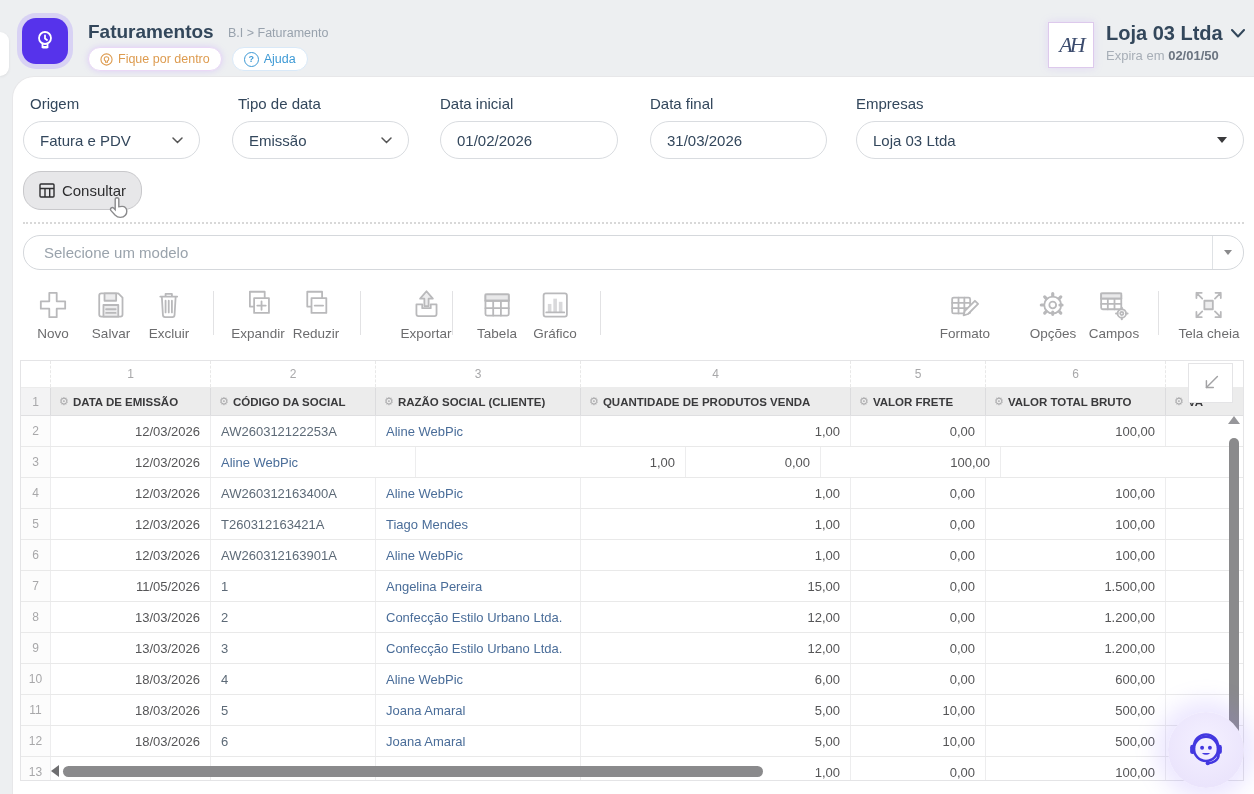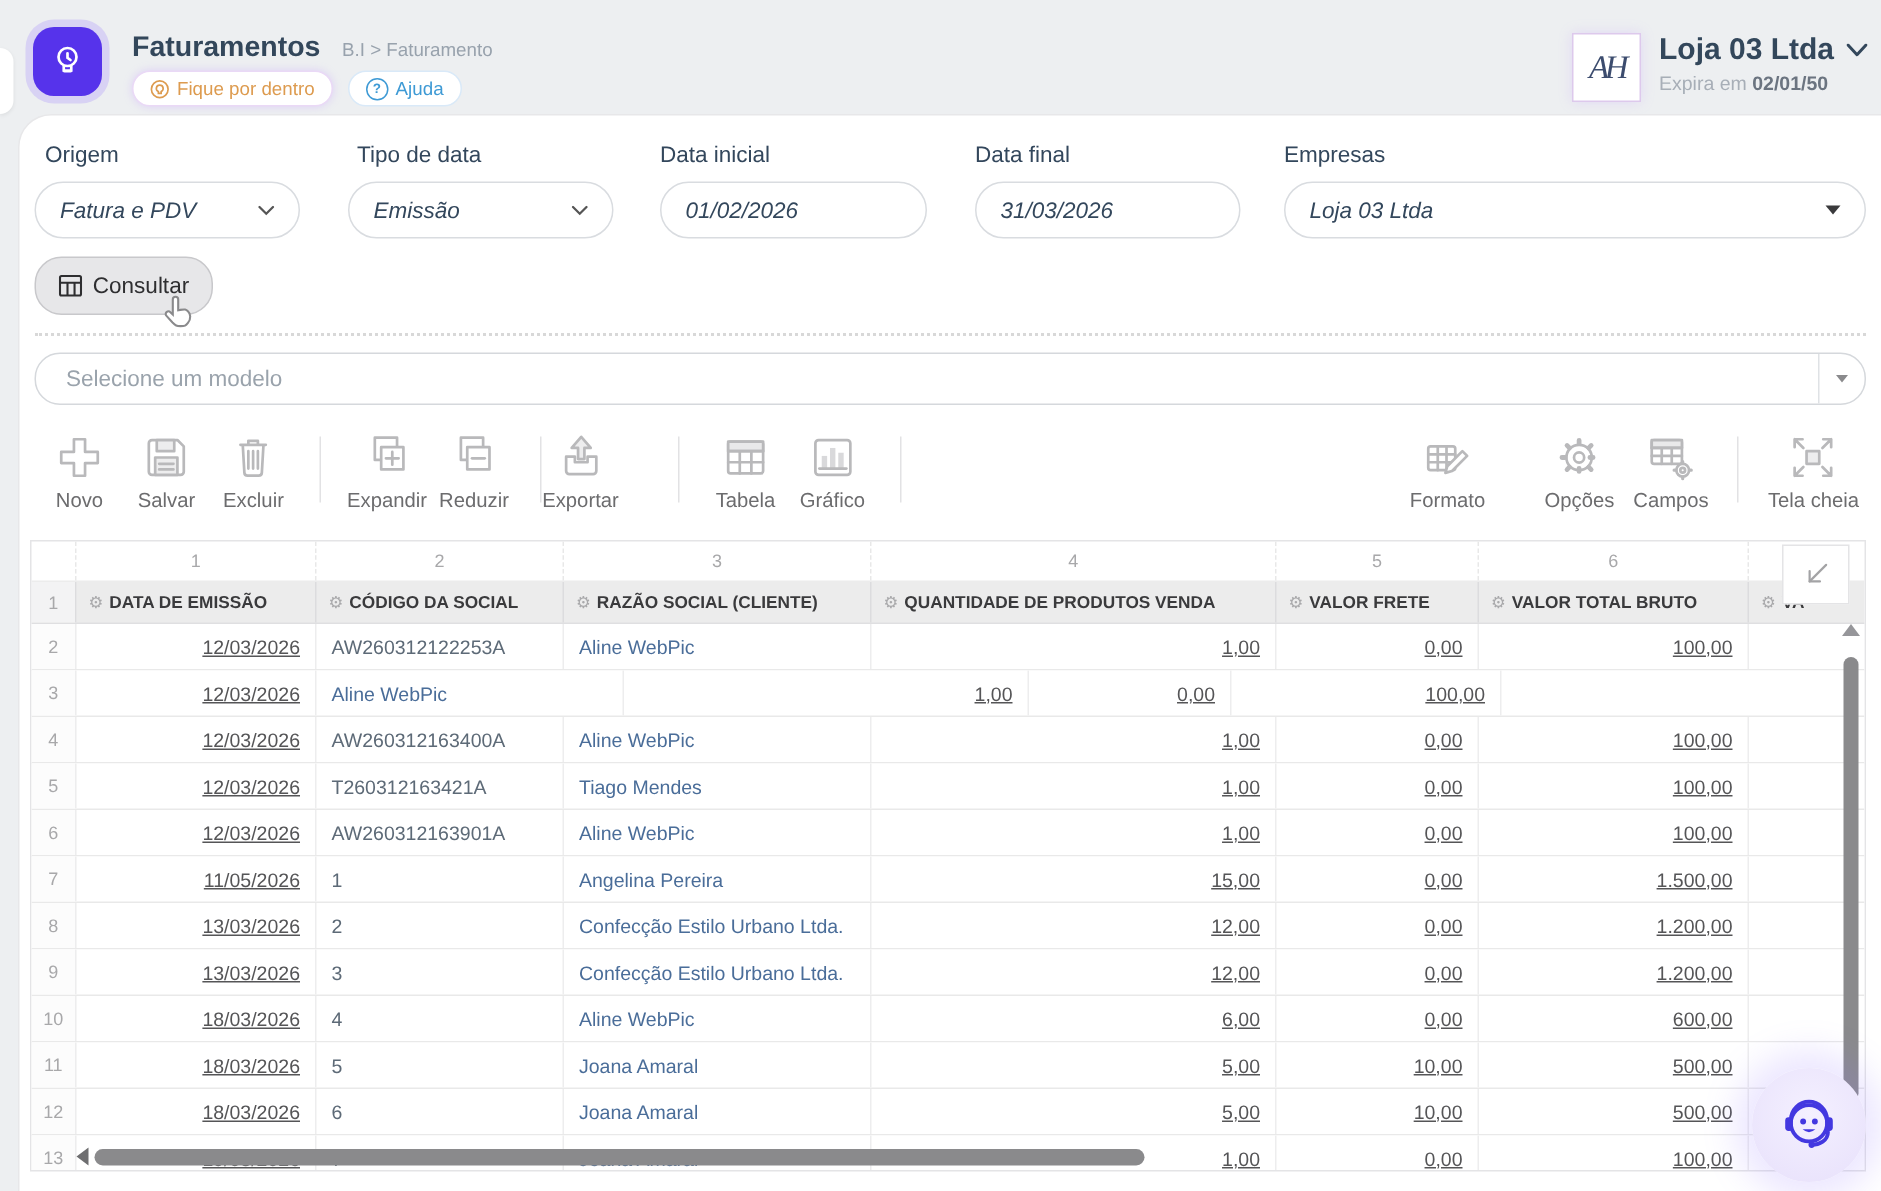--- a/index.html
+++ b/index.html
@@ -16,21 +16,21 @@
   .pill.ajuda{color:#3e9ad5;border:1px solid #d9e9f8;}
   .qmark{display:inline-flex;width:13px;height:13px;border:1.3px solid #3e9ad5;border-radius:50%;align-items:center;justify-content:center;font-size:9px;font-weight:bold;color:#3e9ad5;}
   .monogram{position:absolute;left:1048px;top:22px;width:44px;height:44px;background:#fff;border:1px solid #ddc9ec;box-shadow:0 0 8px rgba(190,150,255,.25);display:flex;align-items:center;justify-content:center;font-family:"Liberation Serif",serif;font-style:italic;font-size:22px;color:#3c4c6e;letter-spacing:-3px;}
   .acct-name{position:absolute;left:1106px;top:22px;font-size:20px;font-weight:bold;color:#33475b;display:flex;align-items:center;gap:8px;}
   .acct-exp{position:absolute;left:1106px;top:48px;font-size:13px;color:#a7aeb7;}
   .acct-exp b{color:#6b7480;font-weight:bold;}
   
   .card{position:absolute;left:12px;top:76px;width:1242px;height:718px;background:#ffffff;border-radius:22px 0 0 0;border-top:1px solid #e7e7e9;border-left:1px solid #e7e7e9;}
   
   .flabel{position:absolute;font-size:15px;color:#33475c;}
-  .fbox{position:absolute;height:38px;border:1px solid #d9dce0;border-radius:19px;background:#fff;display:flex;align-items:center;font-size:15px;color:#33475c;box-sizing:border-box;padding:0 16px;font-style:italic;}
+  .fbox{position:absolute;height:38px;border:1px solid #d9dce0;border-radius:19px;background:#fff;display:flex;align-items:center;font-size:15px;color:#33475c;box-sizing:border-box;padding:0 16px;}
   .fbox .chev{margin-left:auto;}
   .tri-dn{width:0;height:0;border-left:5px solid transparent;border-right:5px solid transparent;border-top:6px solid #3a3a3c;margin-left:auto;}
   .btn-consultar{position:absolute;left:23px;top:171px;width:117px;height:37px;border-radius:18px;background:#e7e7e9;border:1px solid #c8c8cb;display:flex;align-items:center;justify-content:center;gap:7px;font-size:15px;color:#2e2e30;}
   .dotted-sep{position:absolute;left:23px;top:222px;width:1221px;border-top:2px dotted #d8d8d8;}
   .model-box{position:absolute;left:23px;top:235px;width:1221px;height:35px;border:1px solid #d5d8dc;border-radius:17px;background:#fff;box-sizing:border-box;display:flex;align-items:center;}
   .model-box .ph{padding-left:20px;font-size:15px;color:#9aa3ac;}
   .model-box .dd{margin-left:auto;width:30px;height:100%;border-left:1px solid #dfe2e5;display:flex;align-items:center;justify-content:center;}
   .model-box .dd i{width:0;height:0;border-left:4px solid transparent;border-right:4px solid transparent;border-top:5px solid #8a8a8c;}
   
   .toolbar{position:absolute;left:0;top:283px;width:1254px;height:66px;}
@@ -45,21 +45,21 @@
   .ghead{display:flex;height:27px;background:#ececec;border-bottom:1px solid #dfdfe1;}
   .ghead .gc{display:flex;align-items:center;font-size:11.5px;font-weight:bold;color:#3a3a3c;border-right:1px solid #dcdcde;box-sizing:border-box;padding-left:8px;white-space:nowrap;overflow:hidden;}
   .ghead .gc.rn{justify-content:center;padding-left:0;font-weight:normal;color:#a8a8aa;font-size:12px;background:#f3f3f4;}
   .gear{color:#a9a9ab;font-size:11px;margin-right:4px;font-weight:normal;}
   .gbody .grow{display:flex;height:30px;border-bottom:1px solid #e9e9e9;background:#fff;}
   .gc{box-sizing:border-box;}
   .grow .gc{border-right:1px solid #ededee;font-size:13px;color:#555557;display:flex;align-items:center;padding:0 10px;white-space:nowrap;overflow:hidden;}
   .grow .rn{justify-content:center;color:#a8a8aa;font-size:12px;background:#fcfcfc;padding:0;}
   .rn{width:30px;}
   .c1{width:160px;}.c2{width:165px;}.c3{width:205px;}.c4{width:270px;}.c5{width:135px;}.c6{width:180px;}.c7{flex:1;border-right:none!important;}
-  .ar{justify-content:flex-end;text-decoration:underline;}
+  .ar{justify-content:flex-end;}
   .cname{color:#4a6d99!important;}
   .ccode{color:#5d6a77!important;}
   
   .vscroll{position:absolute;right:2px;top:55px;width:14px;height:352px;}
   .vscroll .up{width:0;height:0;border-left:6px solid transparent;border-right:6px solid transparent;border-bottom:8px solid #96969a;margin:0 auto;}
   .vscroll .thumb{position:absolute;left:2px;top:22px;width:10px;height:296px;background:#8a8a8c;border-radius:6px;}
   .hscroll{position:absolute;left:30px;bottom:3px;width:1178px;height:12px;display:flex;align-items:center;}
   .hscroll .left{width:0;height:0;border-top:6px solid transparent;border-bottom:6px solid transparent;border-right:8px solid #6e6e70;margin-right:4px;}
   .hscroll .thumb{width:700px;height:11px;background:#8a8a8c;border-radius:6px;}
   .corner-btn{position:absolute;right:10px;top:2px;width:43px;height:38px;background:#fff;border:1px solid #e4e4e6;display:flex;align-items:center;justify-content:center;z-index:6;}
@@ -211,21 +211,21 @@
     <svg class="ticon" width="36" height="36" viewBox="0 0 34 34">
       <rect x="9" y="4.5" width="14" height="14"></rect>
       <rect x="13" y="10.5" width="14" height="14" fill="#ffffff"></rect>
       <path d="M16 17.5h8"></path>
     </svg>
     <span class="lab">Reduzir</span>
   </div>
 
   <div class="tdiv" style="left:360px;"></div>
 
-  <div class="titem" style="left:387px;text-align:right;">
+  <div class="titem" style="left:426px;text-align:right;">
     <svg class="ticon" width="36" height="36" viewBox="0 0 34 34">
       <path d="M17 4l6 7h-4v7h-4v-7h-4z" fill="#ededee"></path>
       <path d="M7.5 16.5v9a2 2 0 0 0 2 2h15a2 2 0 0 0 2-2v-9h-5.5v3.5h-8v-3.5z"></path>
     </svg>
     <span class="lab">Exportar</span>
   </div>
 
   <div class="tdiv" style="left:452px;"></div>
 
   <div class="titem" style="left:497px;">

